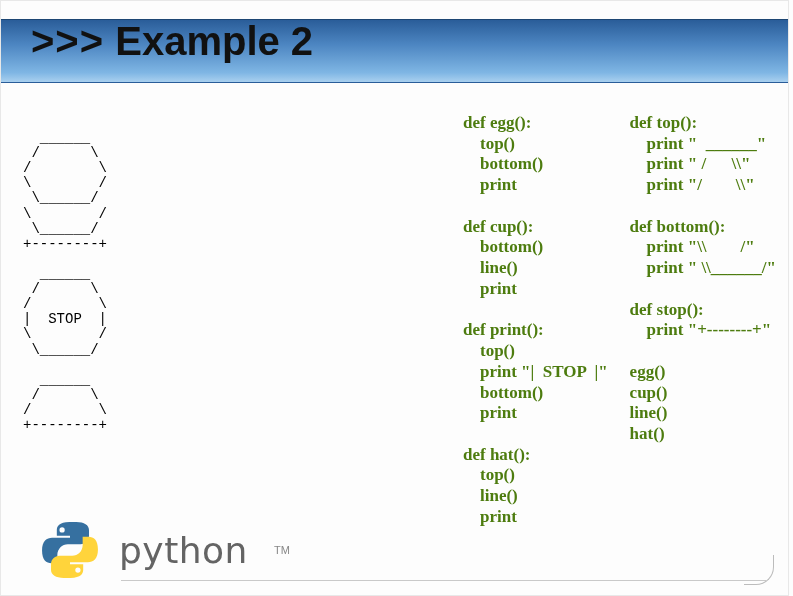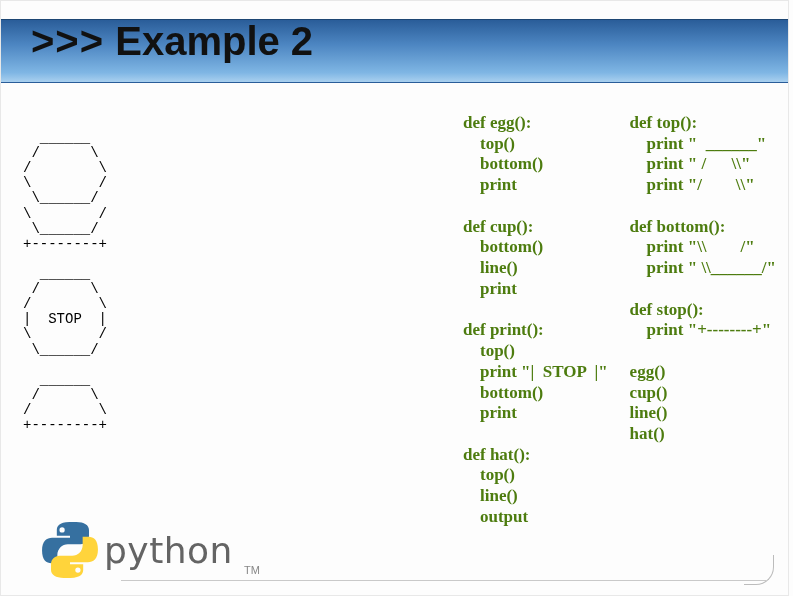--- a/index.html
+++ b/index.html
@@ -75,37 +75,37 @@
     white-space: pre;
   }
   .code-col .def { font-weight: bold; }
   .code-col .body { font-weight: bold; }
   .logo-area {
     position: absolute;
     left: 40px;
     bottom: 16px;
     display: flex;
     align-items: center;
-    gap: 5px;
+    gap: 20px;
   }
   .py-icon { width: 58px; height: 58px; position: relative; }
   .py-icon svg { width: 58px; height: 58px; }
   .py-word {
     font-family: "Trebuchet MS", "DejaVu Sans", Arial, sans-serif;
     font-size: 36px;
     color: #646464;
     letter-spacing: 0.5px;
   }
   .tm {
     font-size: 11px;
     color: #888;
     margin-left: 6px;
     vertical-align: top;
     position: relative;
-    top: 20px;
+    top: 0;
   }
   .footer-line {
     position: absolute;
     left: 120px;
     right: 22px;
     bottom: 14px;
     height: 1px;
     background: #c9c9c9;
   }
   .corner {
@@ -167,21 +167,21 @@
 
 <span class="def">def print():</span>
 <span class="body">    top()
     print "|  STOP  |"
     bottom()
     print</span>
 
 <span class="def">def hat():</span>
 <span class="body">    top()
     line()
-    output</span></div>
+    print</span></div>
 
       <div class="code-col"><span class="def">def top():</span>
 <span class="body">    print "  ______"
     print " /      \\"
     print "/        \\"</span>
 
 <span class="def">def bottom():</span>
 <span class="body">    print "\\        /"
     print " \\______/"</span>
 

